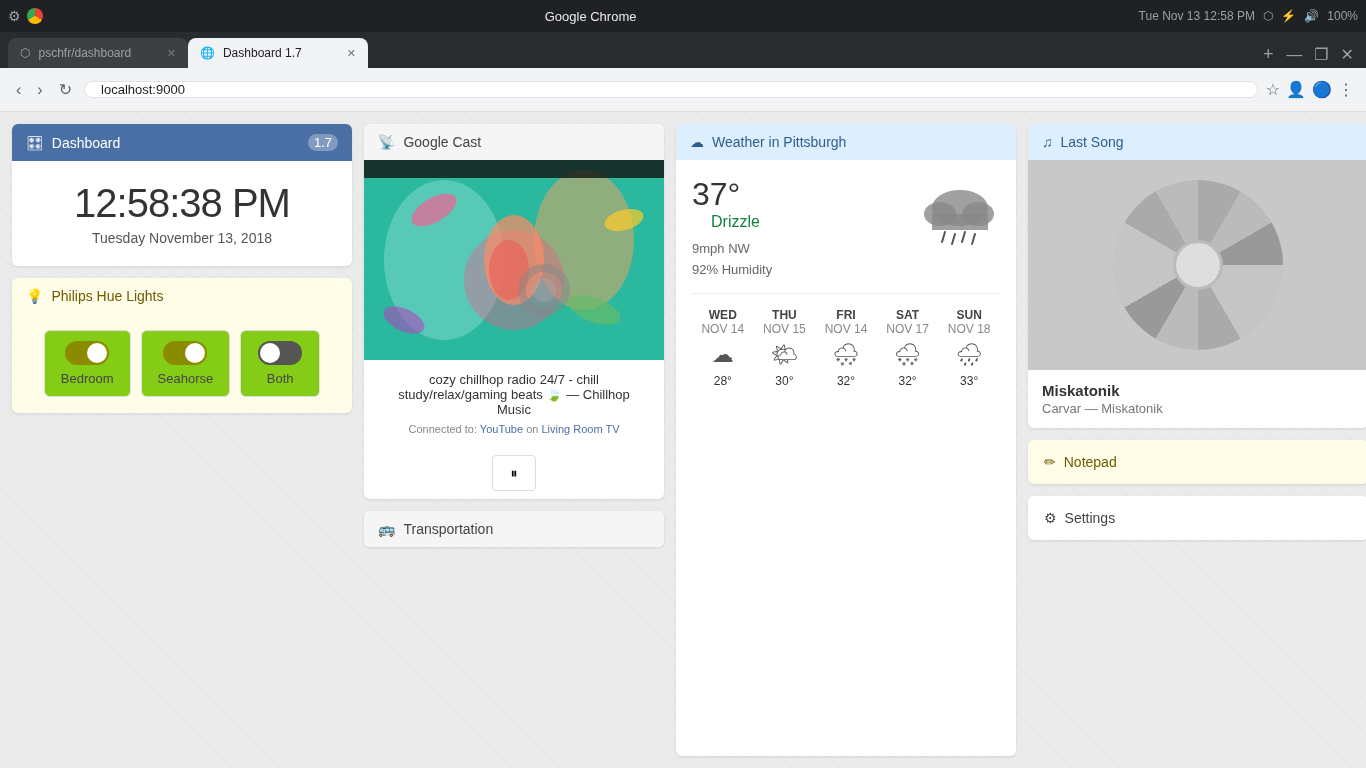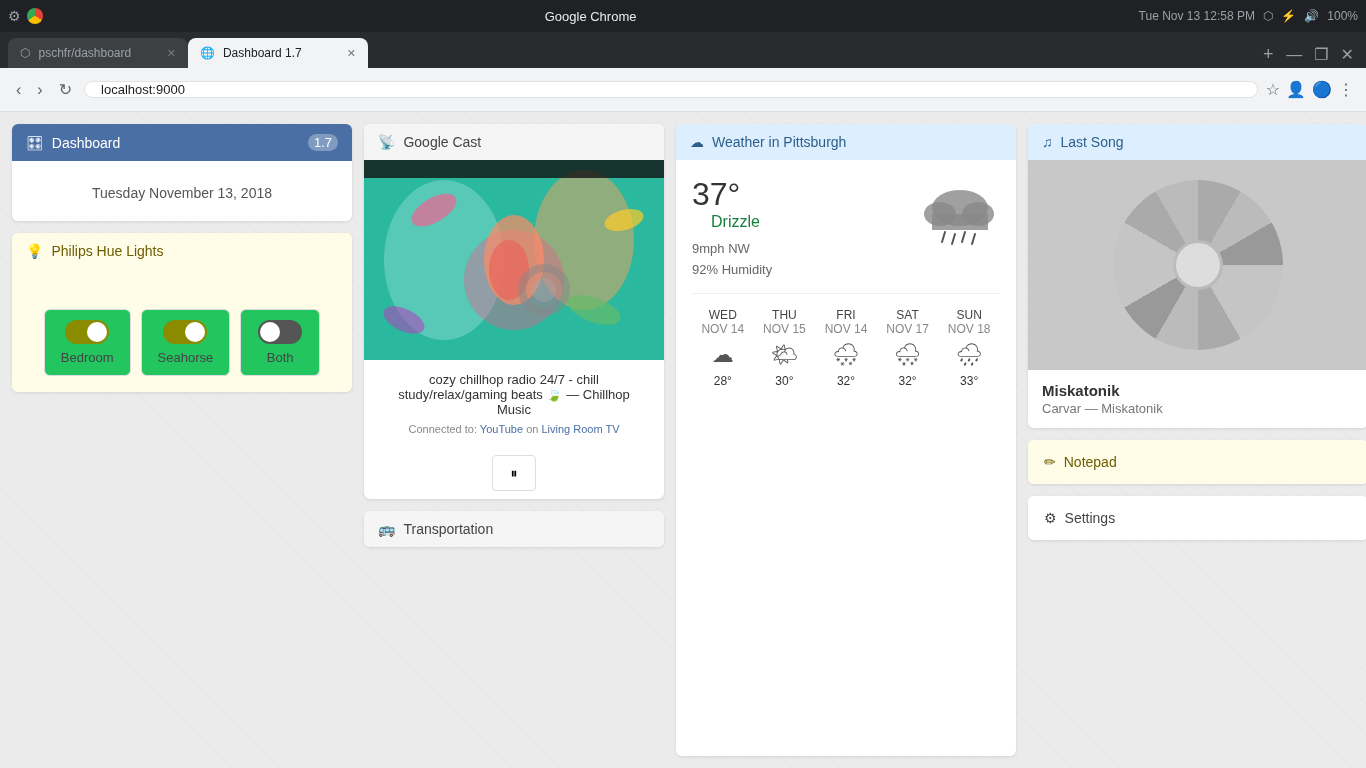--- a/index.html
+++ b/index.html
@@ -146,24 +146,23 @@
     .hue-card { background: #fffde7; }
     .hue-body { padding: 16px; display: flex; gap: 10px; justify-content: center; }
     .toggle-btn {
       display: flex;
       flex-direction: column;
       align-items: center;
       gap: 6px;
       border: 1px solid #ddd;
       border-radius: 6px;
       padding: 10px 16px;
-      background: #22c55e;
+      background: #84cc16;
       cursor: pointer;
       min-width: 80px;
-      margin-top: 24px;
     }
     .toggle-switch {
       width: 44px;
       height: 24px;
       border-radius: 12px;
       background: #8b8b00;
       position: relative;
       display: flex;
       align-items: center;
       padding: 2px;
@@ -234,21 +233,21 @@
 
     .weather-card { flex: 1; }
     .weather-body { padding: 16px; }
     .weather-current { display: flex; align-items: flex-start; justify-content: space-between; margin-bottom: 16px; }
     .weather-temp { font-size: 32px; font-weight: 300; color: #333; }
     .weather-condition { font-size: 16px; color: #15803d; margin-left: 19px; }
     .weather-details { font-size: 13px; color: #666; margin-top: 6px; }
     .weather-icon-main { font-size: 64px; color: #555; }
     .weather-forecast { display: flex; justify-content: space-around; border-top: 1px solid #eee; padding-top: 14px; }
     .forecast-day { text-align: center; font-size: 12px; color: #666; }
-    .forecast-day-name { font-weight: 400; color: #444; }
+    .forecast-day-name { font-weight: 700; color: #444; }
     .forecast-date { color: #888; margin-bottom: 6px; }
     .forecast-icon { font-size: 22px; margin: 6px 0; color: #555; }
     .forecast-temp { font-weight: 500; color: #333; }
 
     
     .right-col { display: flex; flex-direction: column; gap: 12px; }
 
     
     .last-song-card { }
     .album-art {
@@ -356,20 +355,21 @@
 
   <div class="left-col">
 
     <div class="card">
       <div class="card-header blue">
         <span>🎛</span>
         <span>Dashboard</span>
         <span class="badge">1.7</span>
       </div>
       <div class="clock-card">
+        <div class="clock-time">12:58:38 PM</div>
         <div class="clock-date">Tuesday November 13, 2018</div>
       </div>
     </div>
 
     <div class="card hue-card">
       <div class="card-header light-yellow">
         <span>💡</span>
         <span>Philips Hue Lights</span>
       </div>
       <div class="hue-body">

